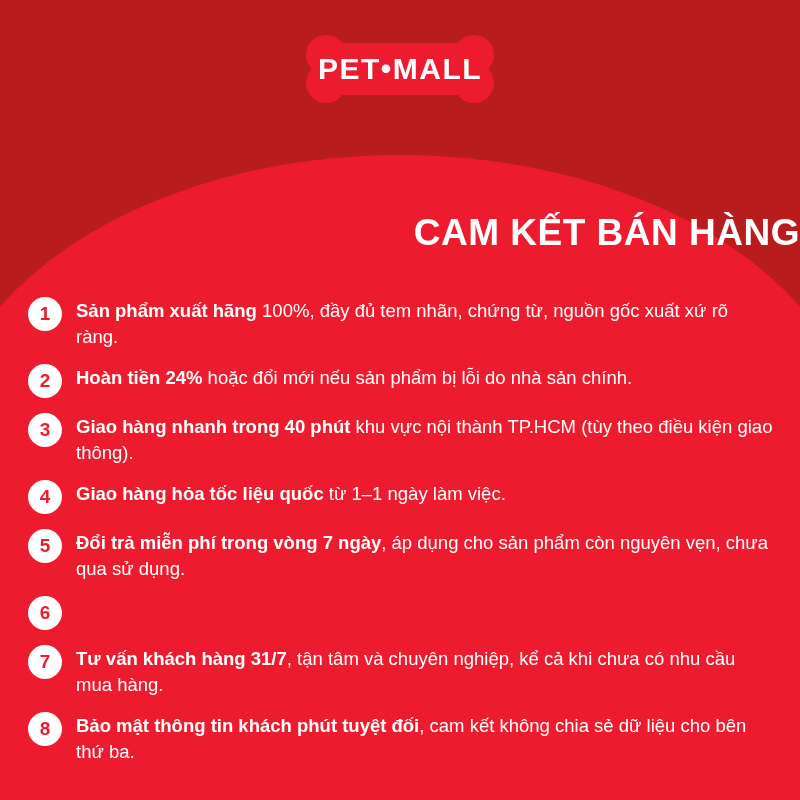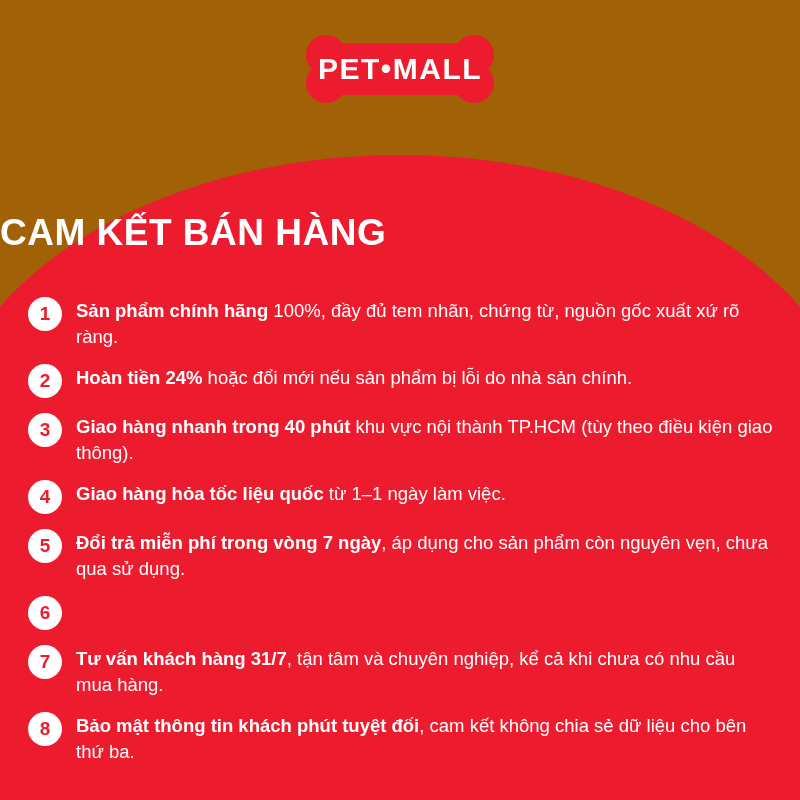--- a/index.html
+++ b/index.html
@@ -10,21 +10,21 @@
     width: 800px;
     height: 800px;
     background: #ffffff;
     font-family: "Liberation Sans", sans-serif;
     overflow: hidden;
   }
   .page {
     position: relative;
     width: 800px;
     height: 800px;
-    background: #a16207;
+    background: #b91c1c;
     overflow: hidden;
   }
 
   
   .logo-wrap {
     position: absolute;
     top: 24px;
     left: 0;
     width: 800px;
     height: 90px;
@@ -68,21 +68,21 @@
     height: 1100px;
     background: #ed1b2e;
     border-radius: 460px 460px 0 0 / 300px 300px 0 0;
   }
 
   .heading {
     position: absolute;
     top: 212px;
     left: 0;
     width: 800px;
-    text-align: left;
+    text-align: right;
     color: #ffffff;
     font-size: 37px;
     font-weight: bold;
     letter-spacing: 0.5px;
     font-family: "Liberation Sans", sans-serif;
   }
 
   
   .list {
     position: absolute;
@@ -143,21 +143,21 @@
   </div>
 
   <div class="dome"></div>
 
   <div class="heading">CAM KẾT BÁN HÀNG</div>
 
   <div class="list">
 
     <div class="item">
       <div class="badge">1</div>
-      <div class="text"><span class="b">Sản phẩm chính hãng</span><span> 100%, đầy đủ tem nhãn, chứng từ, nguồn gốc xuất xứ rõ ràng.</span></div>
+      <div class="text"><span class="b">Sản phẩm xuất hãng</span><span> 100%, đầy đủ tem nhãn, chứng từ, nguồn gốc xuất xứ rõ ràng.</span></div>
     </div>
 
     <div class="item">
       <div class="badge">2</div>
       <div class="text"><span class="b">Hoàn tiền 24%</span><span> hoặc đổi mới nếu sản phẩm bị lỗi do nhà sản chính.</span></div>
     </div>
 
     <div class="item">
       <div class="badge">3</div>
       <div class="text"><span class="b">Giao hàng nhanh trong 40 phút</span><span> khu vực nội thành TP.HCM (tùy theo điều kiện giao thông).</span></div>

